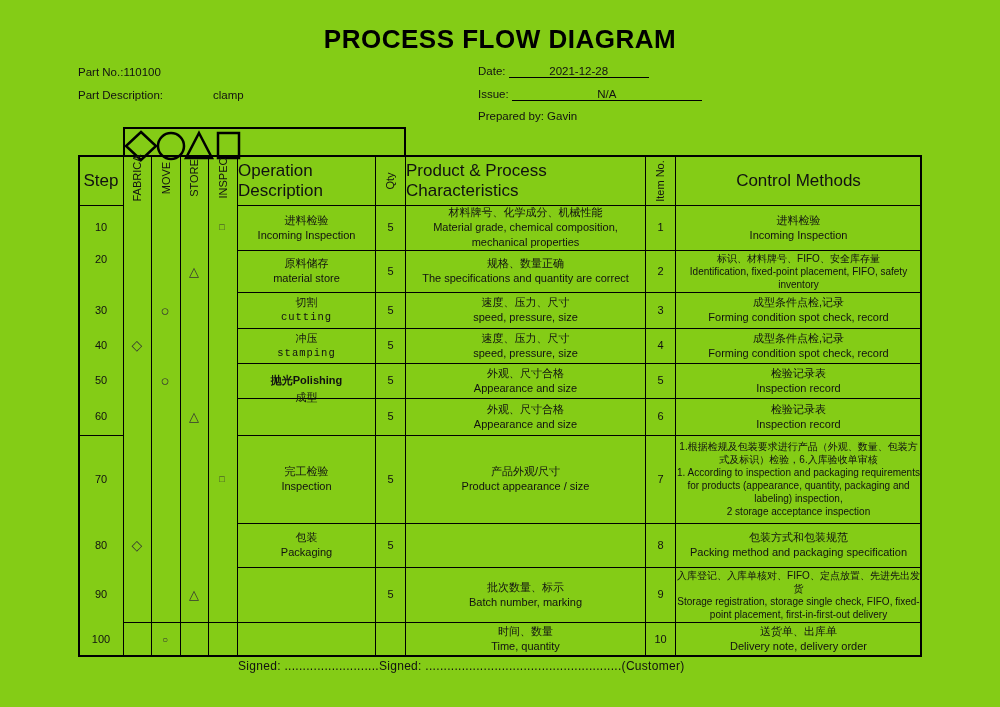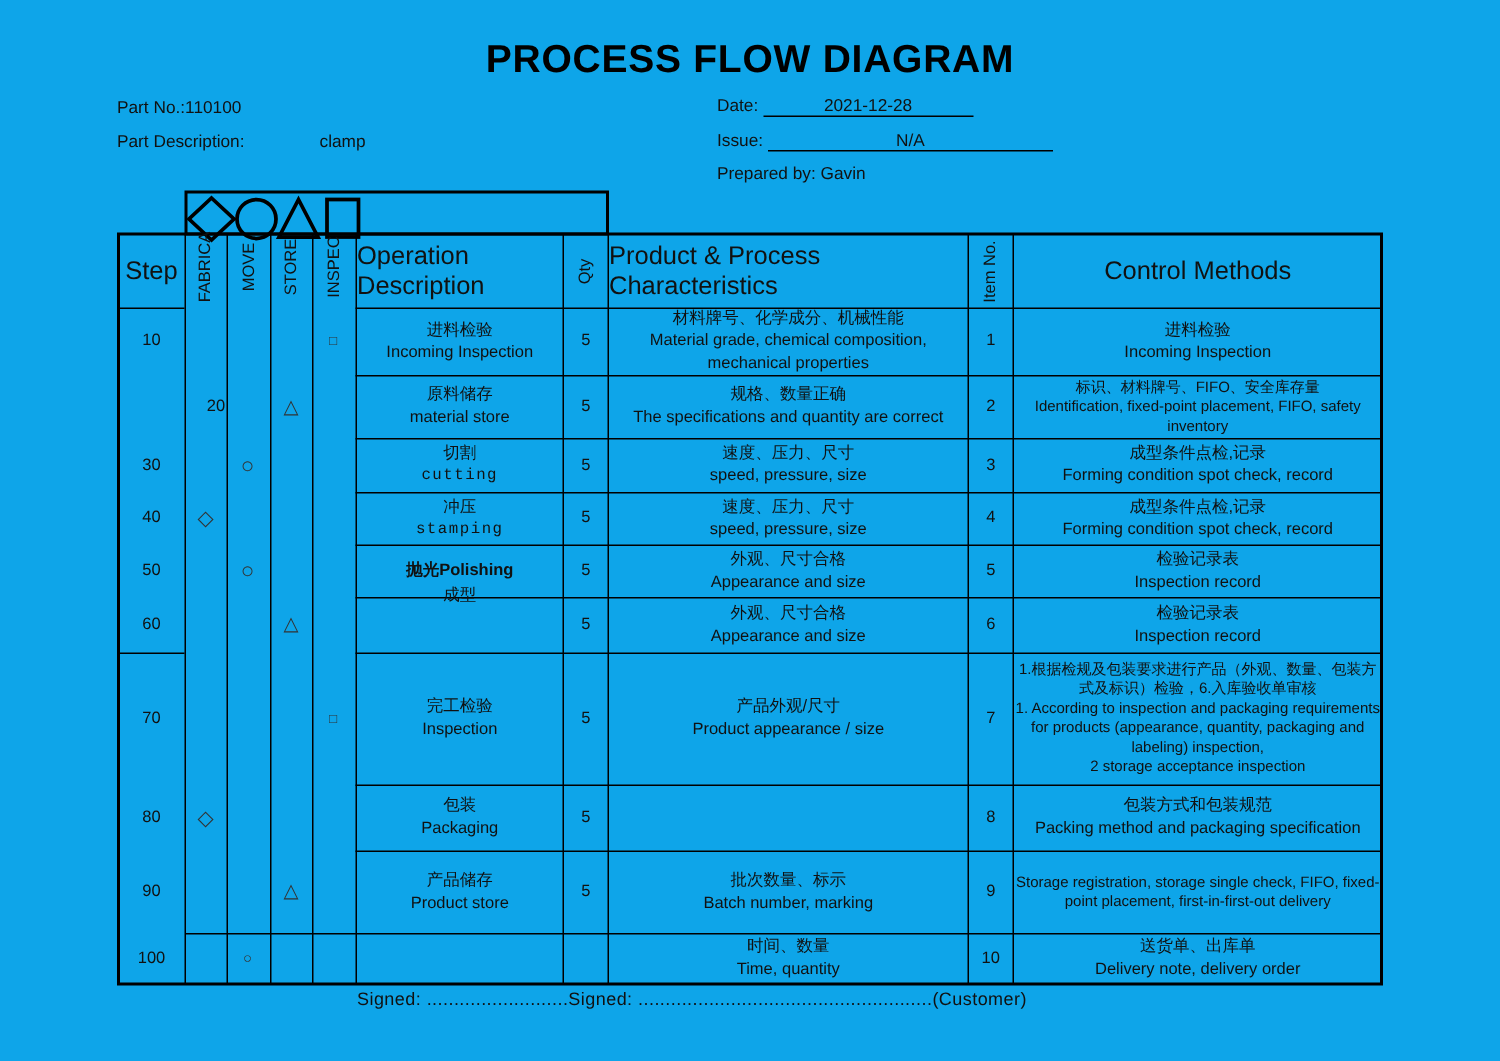--- a/index.html
+++ b/index.html
@@ -1,16 +1,16 @@
 <!DOCTYPE html>
 <html><head>
 <meta charset="utf-8">
 <style>
   html,body{margin:0;padding:0;background:#fff;}
-  #page{position:relative;width:1000px;height:707px;background:#0ea5e9;overflow:hidden;
+  #page{position:relative;width:1000px;height:707px;background:#84cc16;overflow:hidden;
         font-family:"Liberation Sans","DejaVu Sans",sans-serif;color:#111;}
   .abs{position:absolute;}
   #title{left:0;top:24px;width:1000px;text-align:center;font-size:26px;font-weight:bold;
          letter-spacing:.5px;color:#000;}
   .meta{font-size:11.5px;color:#111;}
   .uline{display:inline-block;border-bottom:1px solid #000;text-align:center;}
   .cell{position:absolute;display:flex;flex-direction:column;justify-content:center;
         align-items:center;text-align:center;font-size:11px;line-height:1.35;}
   .cell .en{white-space:pre-line;}
   .cell.small{font-size:10px;line-height:1.3;}
@@ -107,21 +107,21 @@
   <div class="cell" style="left:406px;top:205px;width:239px;height:45px;">
     <div class="cn">材料牌号、化学成分、机械性能</div>
     <div class="en">Material grade, chemical composition, mechanical properties</div>
   </div>
   <div class="cell" style="left:646px;top:205px;width:29px;height:45px;">1</div>
   <div class="cell" style="left:676px;top:205px;width:245px;height:45px;">
     <div class="cn">进料检验</div>
     <div class="en">Incoming Inspection</div>
   </div>
 
-  <div class="cell" style="left:79px;top:250px;width:44px;height:42px;padding-left:43px;">20</div>
+  <div class="cell" style="left:79px;top:238px;width:44px;height:42px;">20</div>
   <div class="sym t" style="left:183px;top:260px;">△</div>
   <div class="cell" style="left:238px;top:250px;width:137px;height:42px;">
     <div class="cn">原料储存</div>
     <div class="en">material store</div>
   </div>
   <div class="cell" style="left:376px;top:250px;width:29px;height:42px;">5</div>
   <div class="cell" style="left:406px;top:250px;width:239px;height:42px;">
     <div class="cn">规格、数量正确</div>
     <div class="en">The specifications and quantity are correct</div>
   </div>
@@ -223,31 +223,28 @@
   </div>
   <div class="cell" style="left:376px;top:523px;width:29px;height:44px;">5</div>
   <div class="cell" style="left:646px;top:523px;width:29px;height:44px;">8</div>
   <div class="cell" style="left:676px;top:523px;width:245px;height:44px;">
     <div class="cn">包装方式和包装规范</div>
     <div class="en">Packing method and packaging specification</div>
   </div>
 
   <div class="cell" style="left:79px;top:567px;width:44px;height:55px;">90</div>
   <div class="sym t" style="left:183px;top:583px;">△</div>
-  <div class="cell" style="left:238px;top:567px;width:137px;height:55px;">
-    <div class="cn">产品储存</div>
-    <div class="en">Product store</div>
-  </div>
   <div class="cell" style="left:376px;top:567px;width:29px;height:55px;">5</div>
   <div class="cell" style="left:406px;top:567px;width:239px;height:55px;">
     <div class="cn">批次数量、标示</div>
     <div class="en">Batch number, marking</div>
   </div>
   <div class="cell" style="left:646px;top:567px;width:29px;height:55px;">9</div>
   <div class="cell small" style="left:676px;top:567px;width:245px;height:55px;">
+    <div class="cn">入库登记、入库单核对、FIFO、定点放置、先进先出发货</div>
     <div class="en">Storage registration, storage single check, FIFO, fixed-point placement, first-in-first-out delivery</div>
   </div>
 
   <div class="cell" style="left:79px;top:622px;width:44px;height:34px;">100</div>
   <div class="sym sc" style="left:154px;top:628px;">○</div>
   <div class="cell" style="left:376px;top:622px;width:29px;height:34px;"></div>
   <div class="cell" style="left:406px;top:622px;width:239px;height:34px;">
     <div class="cn">时间、数量</div>
     <div class="en">Time, quantity</div>
   </div>

